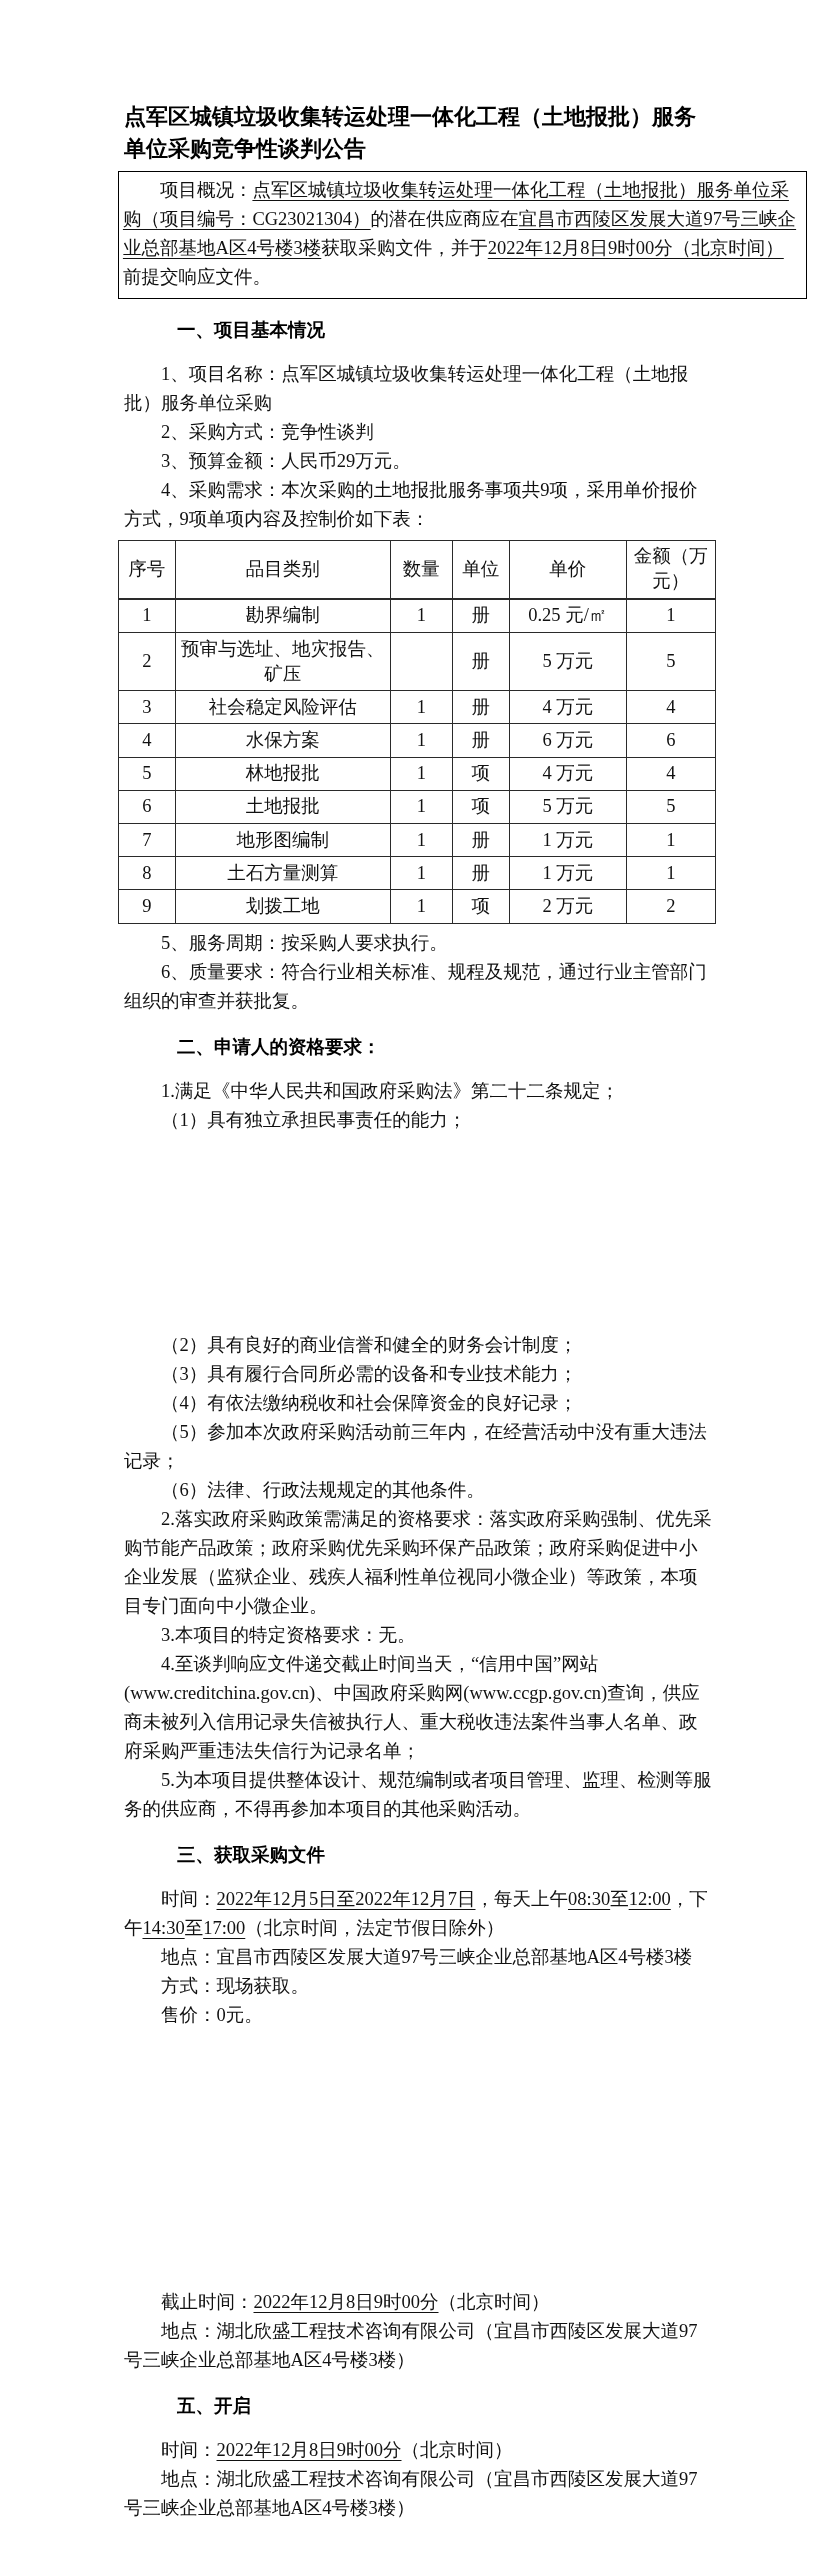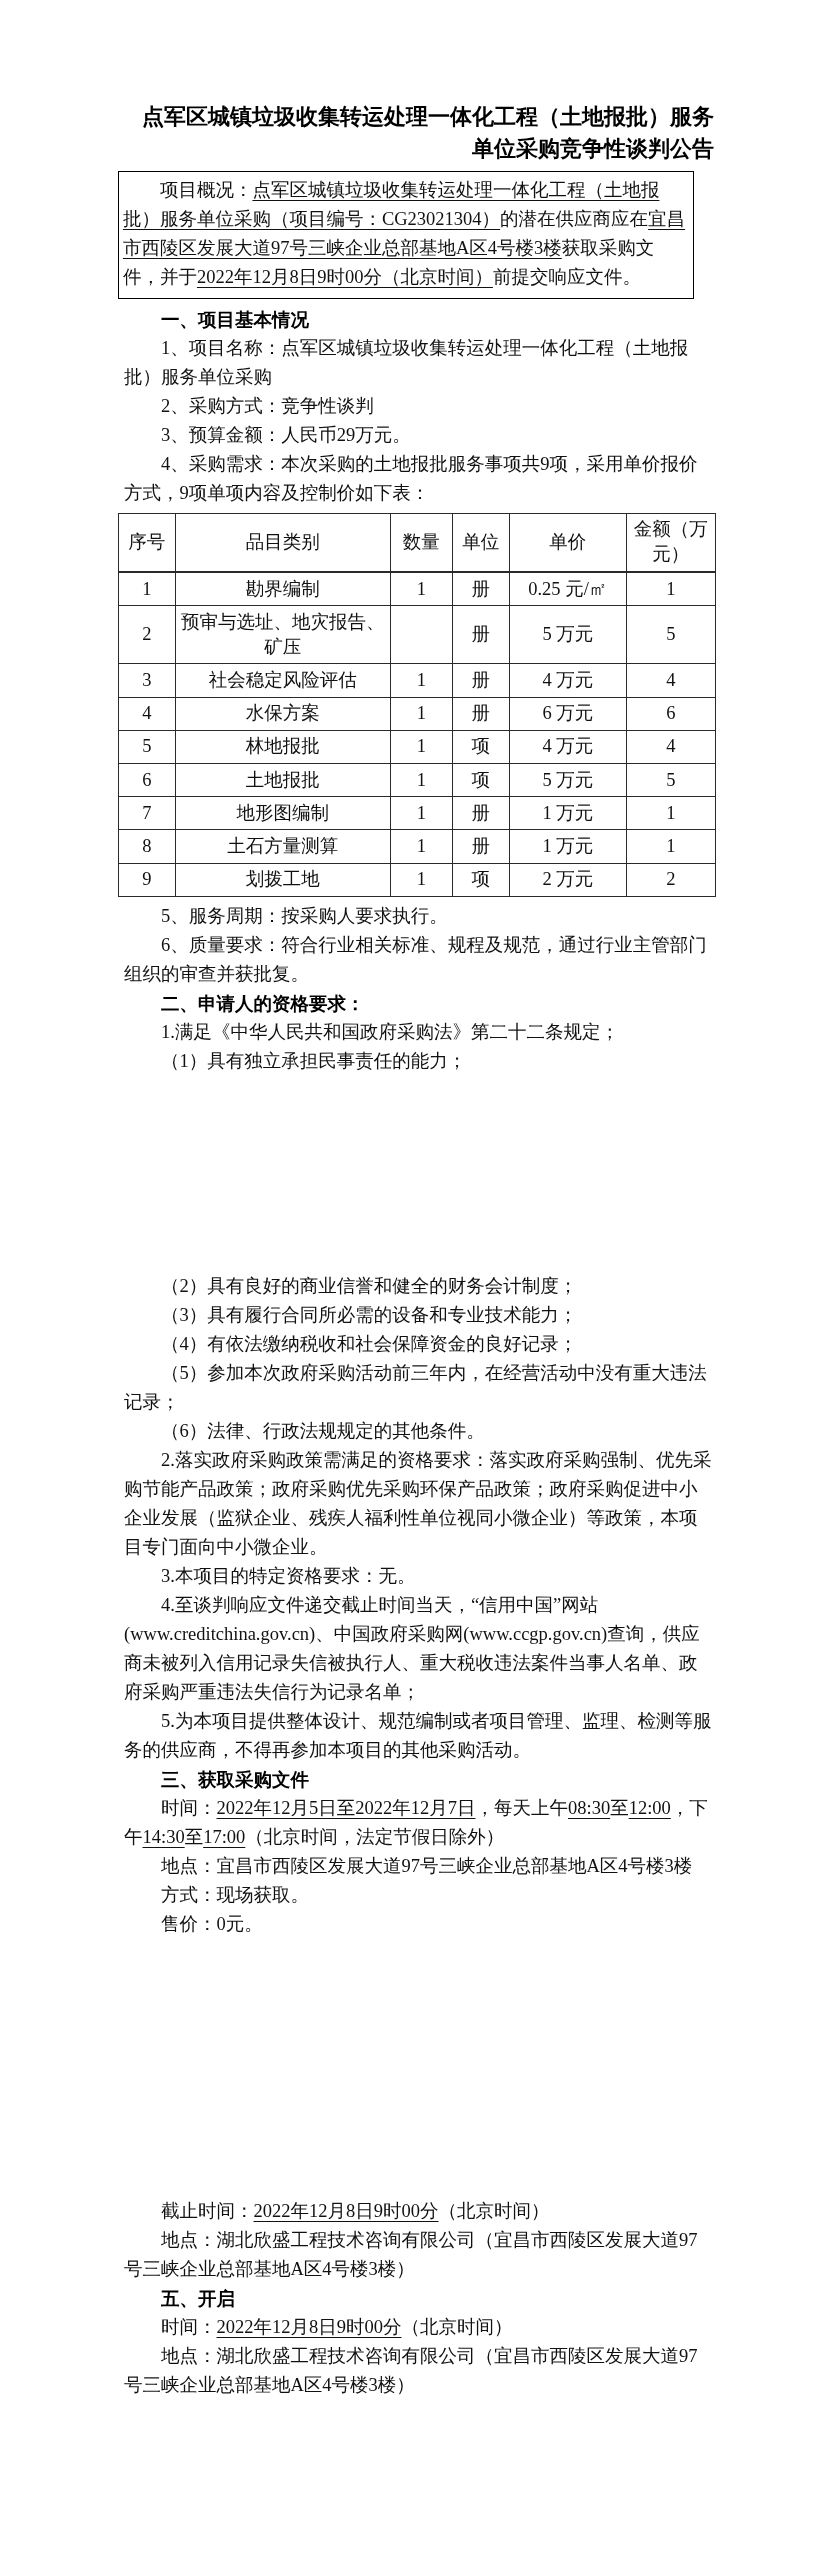--- a/index.html
+++ b/index.html
@@ -12,47 +12,47 @@
     font-family:"Liberation Serif","DejaVu Serif",serif;
     color:#111;
   }
   .content{
     position:absolute;
     left:124px;
     top:101px;
     width:590px;
   }
   .title{
-    text-align:right;
+    text-align:left;
     font-family:"Liberation Sans","DejaVu Sans",sans-serif;
     font-weight:700;
     font-size:22px;
     line-height:32px;
     color:#000;
   }
   .overview-box{
     box-sizing:border-box;
     border:1.5px solid #000;
     margin:6.2px 0 5.2px -6.2px;
-    width:576px;
+    width:689px;
     padding:4.1px 5.2px 6.2px 4.1px;
   }
   .para, .overview-text{
     font-size:18.5px;
     line-height:29px;
     text-indent:2em;
     margin:0;
   }
   .heading{
     font-family:"Liberation Sans","DejaVu Sans",sans-serif;
     font-weight:700;
     font-size:18.5px;
     line-height:29px;
     text-indent:2em;
-    margin:0;
+    margin:16px;
     color:#000;
   }
   .u{
     text-decoration:underline;
     text-decoration-thickness:1px;
     text-underline-offset:3.6px;
   }
   .gap{width:100%;}
   table.items{
     border-collapse:collapse;

